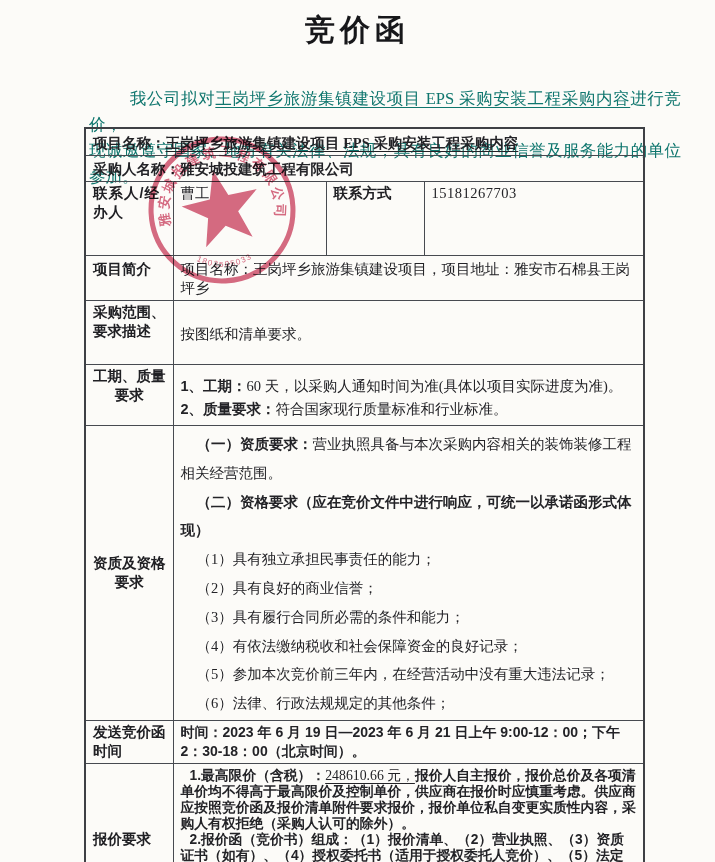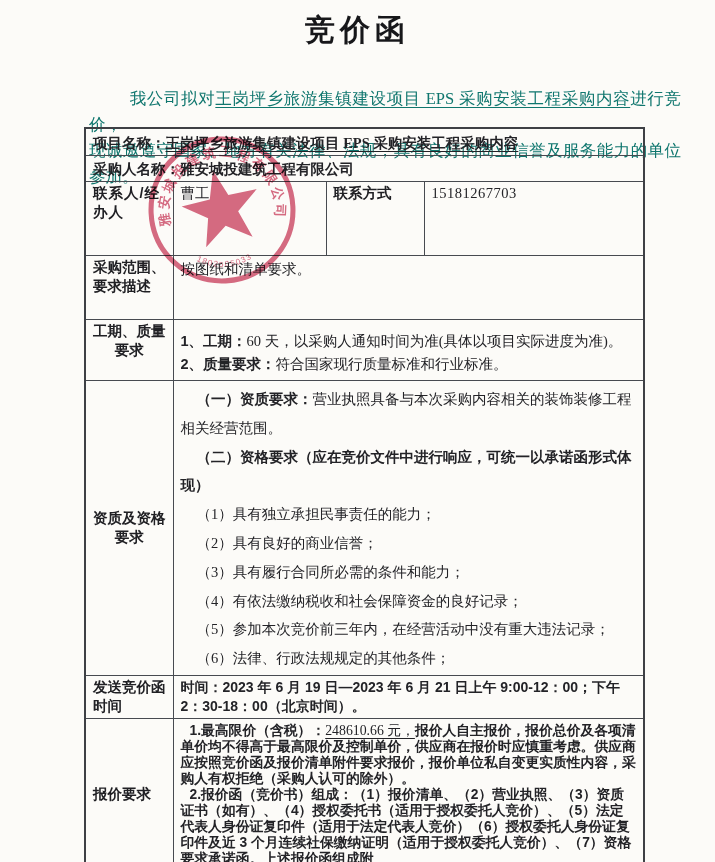--- a/index.html
+++ b/index.html
@@ -85,27 +85,31 @@
     <tr style="height:74px">
       <td class="lbl contact-lbl">
         <span class="lblline">联系人/经</span>
         <span class="lblline">办人</span>
       </td>
       <td class="contact-val">曹工</td>
       <td class="lbl method-lbl">联系方式</td>
       <td class="phone">15181267703</td>
     </tr>
 
+    <tr style="height:24px">
+      <td class="lbl" style="padding-top:4px;">项目简介</td>
+      <td colspan="3" style="padding-top:4px;">项目名称：王岗坪乡旅游集镇建设项目，项目地址：雅安市石棉县王岗坪乡</td>
+    </tr>
 
     <tr style="height:64px">
       <td class="lbl r5lbl">
         <span class="lblline">采购范围、</span>
         <span class="lblline">要求描述</span>
       </td>
-      <td colspan="3" style="padding-top:4px;">按图纸和清单要求。</td>
+      <td colspan="3" style="padding-top:24px;">按图纸和清单要求。</td>
     </tr>
 
     <tr style="height:61px">
       <td class="lbl r6lbl tcenter">
         <span class="lblline">工期、质量</span>
         <span class="lblline">要求</span>
       </td>
       <td colspan="3" class="r6val" style="padding-top:9px;">
         <p><span class="sans b">1、工期：</span><span>60 天，以采购人通知时间为准(具体以项目实际进度为准)。</span></p>
         <p><span class="sans b">2、质量要求：</span><span>符合国家现行质量标准和行业标准。</span></p>

